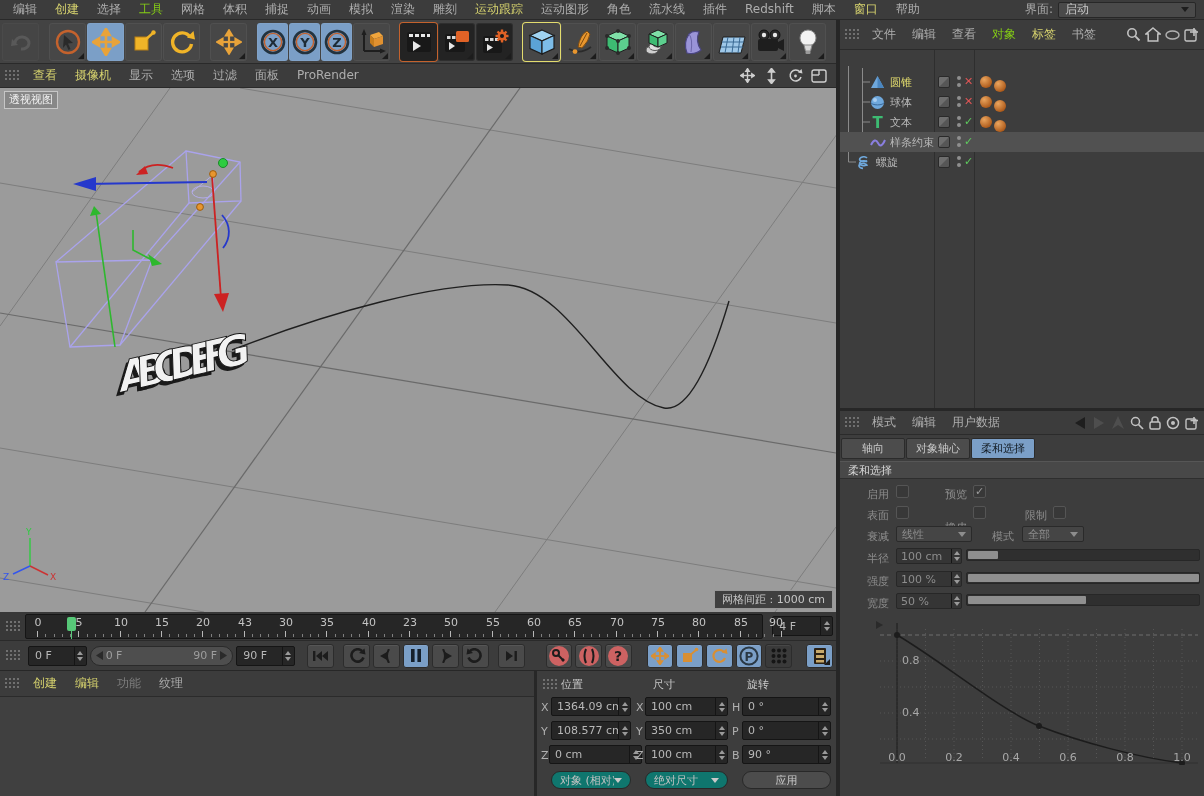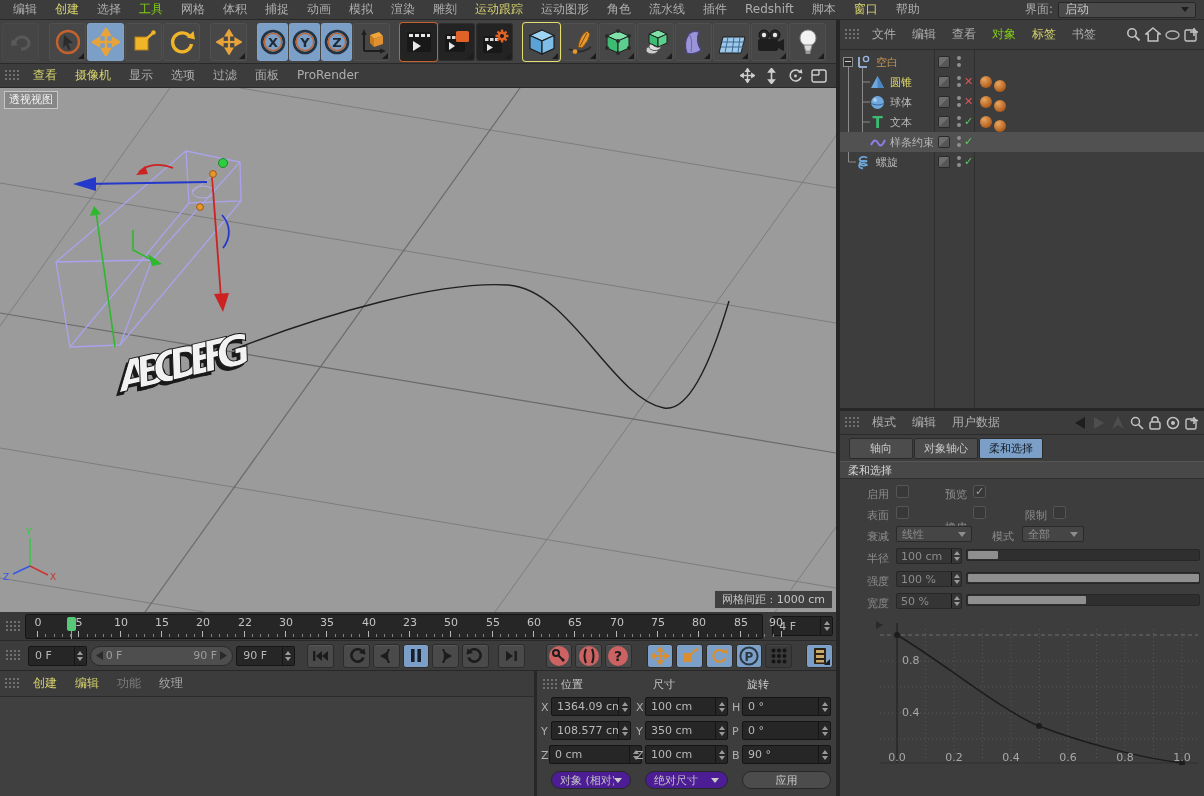--- a/index.html
+++ b/index.html
@@ -80,21 +80,21 @@
   #material-manager { width:534px; display:flex; flex-direction:column; }
   #mm-menu { height:26px; display:flex; align-items:center; background:#3c3c3c; border-bottom:1px solid #2b2b2b; padding:0 2px; }
   #mm-body { flex:1; background:#404040; }
   .vsplit { width:3px; background:#272727; }
   #coords-panel { flex:1; position:relative; background:#3d3d3d; font-size:11px; }
   .co-h { position:absolute; top:6px; color:#c9c9c9; }
   .co-l { position:absolute; color:#b0b0b0; }
   .co-in { position:absolute; height:19px; background:#262626; border:1px solid #151515; border-radius:2px;
            display:flex; align-items:center; }
   .co-in .val { flex:1; padding:0 5px; color:#b8b8b8; white-space:nowrap; overflow:hidden; }
-  .co-dd { position:absolute; height:18px; background:#4c1d95; border:1px solid #282828; border-radius:9px;
+  .co-dd { position:absolute; height:18px; background:#0f766e; border:1px solid #282828; border-radius:9px;
            display:flex; align-items:center; padding:0 8px; color:#c2c2c2; }
   .co-btn { position:absolute; height:18px; background:#4c4c4c; border:1px solid #282828; border-radius:9px;
             display:flex; align-items:center; justify-content:center; color:#c9c9c9; }
 
   
   #right-panel { position:absolute; left:836px; top:20px; width:368px; height:776px; background:#3d3d3d;
                  border-left:4px solid #262626; }
   #om-menu { height:30px; display:flex; align-items:center; background:#3c3c3c; border-bottom:1px solid #2b2b2b; padding:0 2px; }
   #om-icons { margin-left:auto; display:flex; align-items:center; gap:4px; padding-right:3px; }
   #om-tree { position:relative; height:358px; background:#3d3d3d; }
@@ -113,21 +113,21 @@
              background: radial-gradient(circle at 35% 30%, #eaa55e, #b05e1e 70%, #7c3c10); }
   .expbox { position:absolute; left:3px; top:5px; width:10px; height:10px; border:1px solid #8c8c8c; background:#2f2f2f; }
   .expbox::after { content:""; position:absolute; left:1px; top:3px; width:6px; height:1px; background:#c9c9c9; }
   .hsplit { height:3px; background:#272727; }
 
   
   #am { position:relative; height:381px; background:#3d3d3d; }
   #am-menu { height:24px; display:flex; align-items:center; background:#3c3c3c; border-bottom:1px solid #2b2b2b; padding:0 2px; }
   #am-icons { margin-left:auto; display:flex; align-items:center; gap:5px; padding-right:3px; }
   #am-tool { height:26px; display:flex; align-items:center; gap:8px; padding:0 7px; }
-  #am-tabs { height:24px; display:flex; align-items:flex-end; gap:1px; padding:0 1px;margin-left:8px; }
+  #am-tabs { height:24px; display:flex; align-items:flex-end; gap:1px; padding:0 1px; }
   .tab { height:21px; padding:0 9px; background:#4c4c4c; border:1px solid #2b2b2b; color:#c8c8c8;
          display:flex; align-items:center; font-size:11px; border-radius:2px; }
   .tab.active { background:#7b9fc7; color:#10181f; }
   #am-section { height:18px; margin-top:2px; background:#484848; border-top:1px solid #565656; border-bottom:1px solid #2e2e2e;
                 color:#dadada; display:flex; align-items:center; padding:0 8px; font-size:11px; }
   #am-params { position:relative; height:136px; font-size:11px; color:#8d8d8d; }
   .p-label { position:absolute; width:49px; text-align:right; }
   .cbx { position:absolute; width:13px; height:13px; background:#383838; border:1px solid #555; border-radius:2px;
          display:flex; align-items:center; justify-content:center; color:#9c9c9c; font-size:11px; line-height:11px; }
   .dd { position:absolute; height:16px; background:#454545; border:1px solid #2a2a2a; border-radius:2px;
@@ -525,21 +525,21 @@
   </div>
 
   <div id="timeline">
     <span class="grip"></span>
     <div id="ruler">
       <span class="tick" style="left:12px">0</span>
       <span class="tick" style="left:53px">5</span>
       <span class="tick" style="left:95px">10</span>
       <span class="tick" style="left:136px">15</span>
       <span class="tick" style="left:177px">20</span>
-      <span class="tick" style="left:219px">22</span>
+      <span class="tick" style="left:219px">43</span>
       <span class="tick" style="left:260px">30</span>
       <span class="tick" style="left:301px">35</span>
       <span class="tick" style="left:343px">40</span>
       <span class="tick" style="left:384px">23</span>
       <span class="tick" style="left:425px">50</span>
       <span class="tick" style="left:467px">55</span>
       <span class="tick" style="left:508px">60</span>
       <span class="tick" style="left:549px">65</span>
       <span class="tick" style="left:591px">70</span>
       <span class="tick" style="left:632px">75</span>
@@ -858,34 +858,20 @@
           <line x1="8.5" y1="16" x2="8.5" y2="112"></line>
             <line x1="8.5" y1="112" x2="16" y2="112"></line>
           <line x1="22.5" y1="18" x2="22.5" y2="92"></line>
           <line x1="22.5" y1="32" x2="30" y2="32"></line>
             <line x1="22.5" y1="52" x2="30" y2="52"></line>
           <line x1="22.5" y1="72" x2="30" y2="72"></line>
             <line x1="22.5" y1="92" x2="30" y2="92"></line>
         </g>
       </svg>
 
-      <div class="om-row" style="top:2px">
-        <span class="expbox"></span>
-        <svg width="15" height="15" style="position:absolute; left:16px; top:3px;">
-            <g stroke="#9ab6e0" stroke-width="1.8" fill="none">
-              <line x1="3" y1="2" x2="3" y2="12"></line>
-              <line x1="3" y1="12" x2="11" y2="12"></line>
-            </g>
-            <circle cx="10" cy="4" r="2.6" fill="none" stroke="#9ab6e0" stroke-width="1.4"></circle>
-          </svg>
-        <span class="om-name c-null" style="left:36px">空白</span>
-        <span class="layersq" style="left:98px"></span>
-        <span class="vdot" style="left:117px; top:4px"></span>
-        <span class="vdot" style="left:117px; top:11px"></span>
-      </div>
 
       <div class="om-row" style="top:22px">
         <svg width="15" height="15" style="position:absolute; left:30px; top:3px;">
             <polygon points="7.5,1 14,13 1,13" fill="#6fa8dc"></polygon>
             <polygon points="7.5,1 14,13 7.5,13" fill="#4a86c0"></polygon>
           </svg>
         <span class="om-name c-sel" style="left:50px">圆锥</span>
         <span class="layersq" style="left:98px"></span>
         <span class="vdot" style="left:117px; top:4px"></span>
         <span class="vdot" style="left:117px; top:11px"></span>

